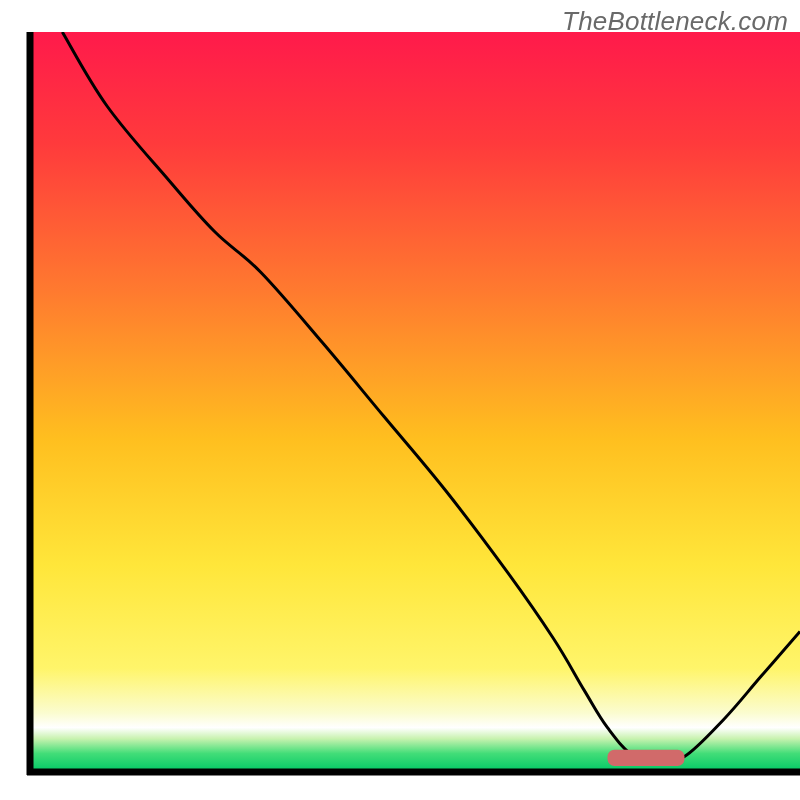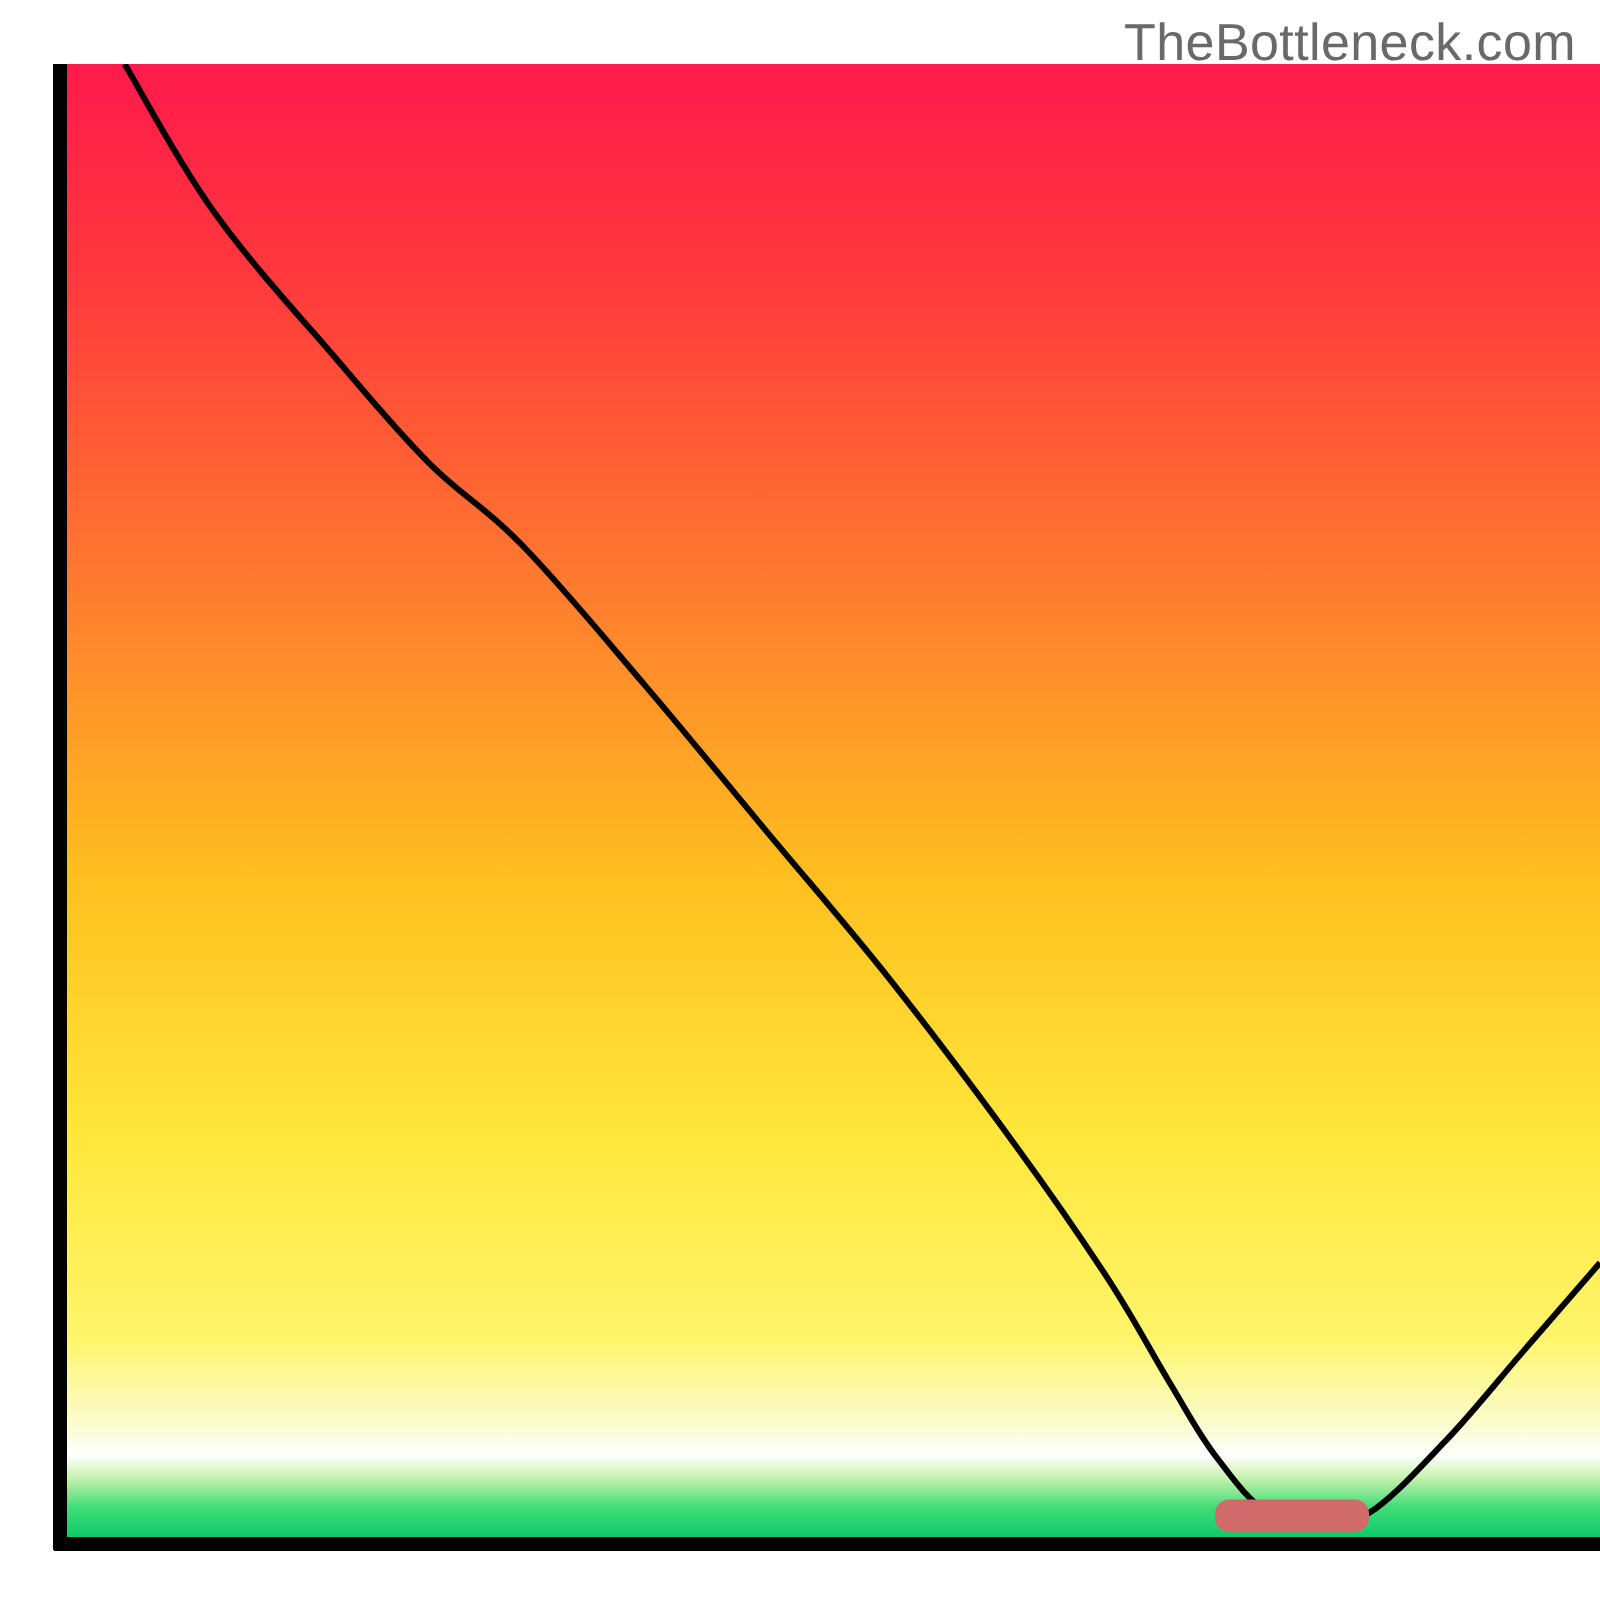--- a/index.html
+++ b/index.html
@@ -8,20 +8,21 @@
     width: 800px;
     height: 800px;
     background: #ffffff;
     font-family: Arial, Helvetica, sans-serif;
     overflow: hidden;
   }
   .stage {
     position: relative;
     width: 800px;
     height: 688px;
+    font-style: italic;
   }
   .watermark {
     position: absolute;
     top: 6px;
     right: 12px;
     color: #696969;
     font-size: 26px;
     font-weight: 500;
     letter-spacing: 0.2px;
     user-select: none;

